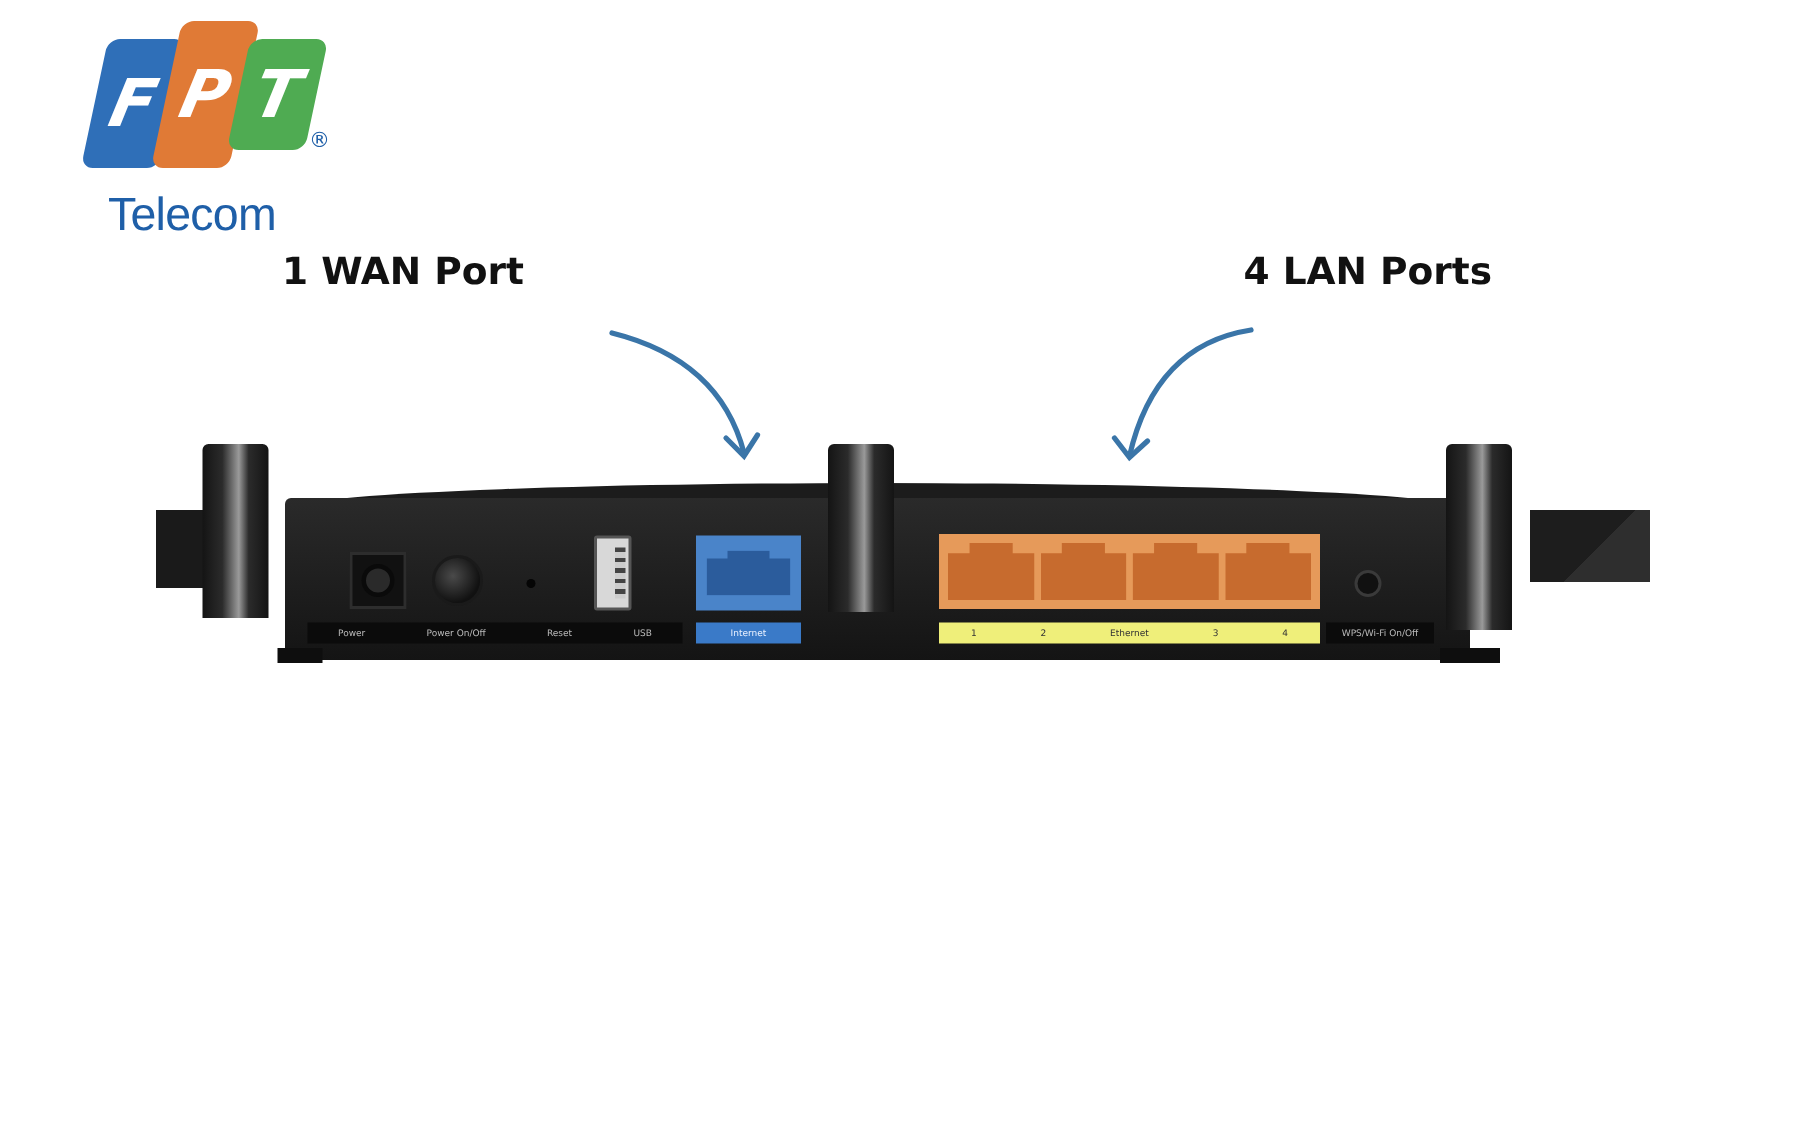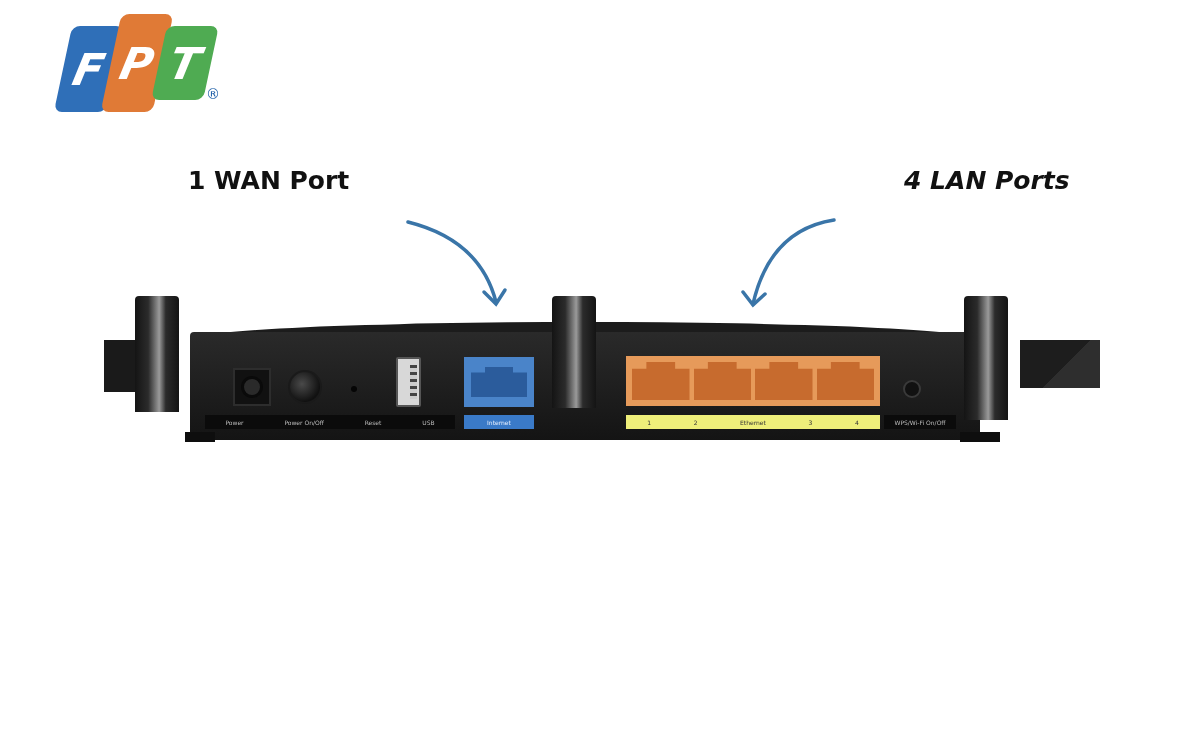--- a/index.html
+++ b/index.html
@@ -9,21 +9,21 @@
   .logo { position: absolute; left: 55px; top: 14px; width: 170px; height: 150px; }
   .logo-tile { position: absolute; width: 52px; height: 92px; border-radius: 8px; transform: skewX(-12deg); display: flex; align-items: center; justify-content: center; color: #fff; font-family: "DejaVu Sans", sans-serif; font-weight: bold; font-style: italic; font-size: 44px; }
   .tile-f { left: 8px; top: 12px; height: 86px; }
   .tile-p { left: 56px; top: 0px; height: 98px; }
   .tile-t { left: 104px; top: 12px; height: 74px; }
   .reg { position: absolute; left: 151px; top: 72px; font-size: 14px; color: #1f5fa8; }
   .telecom { position: absolute; left: 17px; top: 111px; font-family: "Liberation Sans", sans-serif; font-size: 31px; color: #1f5fa8; letter-spacing: -0.5px; }
 
   .callout { position: absolute; font-family: "DejaVu Sans", sans-serif; font-weight: bold; font-size: 25px; color: #111; text-align: center; }
   .callout-wan { left: 188px; top: 166px; }
-  .callout-lan { left: 904px; top: 166px; font-style: italic; }
+  .callout-lan { left: 829px; top: 166px; }
 
   .arrows { position: absolute; left: 0; top: 0; width: 1202px; height: 748px; pointer-events: none; }
 
   .router { position: absolute; left: 0; top: 0; width: 1202px; height: 748px; }
   .body-main { position: absolute; left: 190px; top: 332px; width: 790px; height: 108px; background: linear-gradient(#2a2a2a, #141414); border-radius: 4px; }
   .body-top { position: absolute; left: 190px; top: 322px; width: 790px; height: 18px; background: #1c1c1c; border-radius: 50% 50% 0 0 / 100% 100% 0 0; }
   .wing-left { position: absolute; left: 104px; top: 340px; width: 60px; height: 52px; background: #1a1a1a; }
   .wing-right { position: absolute; left: 1020px; top: 340px; width: 80px; height: 48px; background: linear-gradient(135deg, #1d1d1d 55%, #2e2e2e 55%); }
   .antenna { position: absolute; width: 44px; background: linear-gradient(90deg, #141414 0%, #2b2b2b 30%, #9a9a9a 55%, #2b2b2b 70%, #141414 100%); border-radius: 4px 4px 0 0; }
   .ant-left { left: 135px; top: 296px; height: 116px; }
@@ -59,20 +59,21 @@
   <div class="logo-tile tile-f" style="background:#2f6fb8">
       <span>F</span>
     </div>
   <div class="logo-tile tile-p" style="background:#e07a36">
       <span>P</span>
     </div>
   <div class="logo-tile tile-t" style="background:#4fab52">
       <span>T</span>
     </div>
   <div class="reg">®</div>
+  <div class="telecom">Telecom</div>
 </div>
 
 <div class="callout callout-wan">1 WAN Port</div>
 <div class="callout callout-lan">4 LAN Ports</div>
 
 <div class="router">
   <div class="wing-left"></div>
   <div class="wing-right"></div>
   <div class="body-top"></div>
   <div class="body-main"></div>

